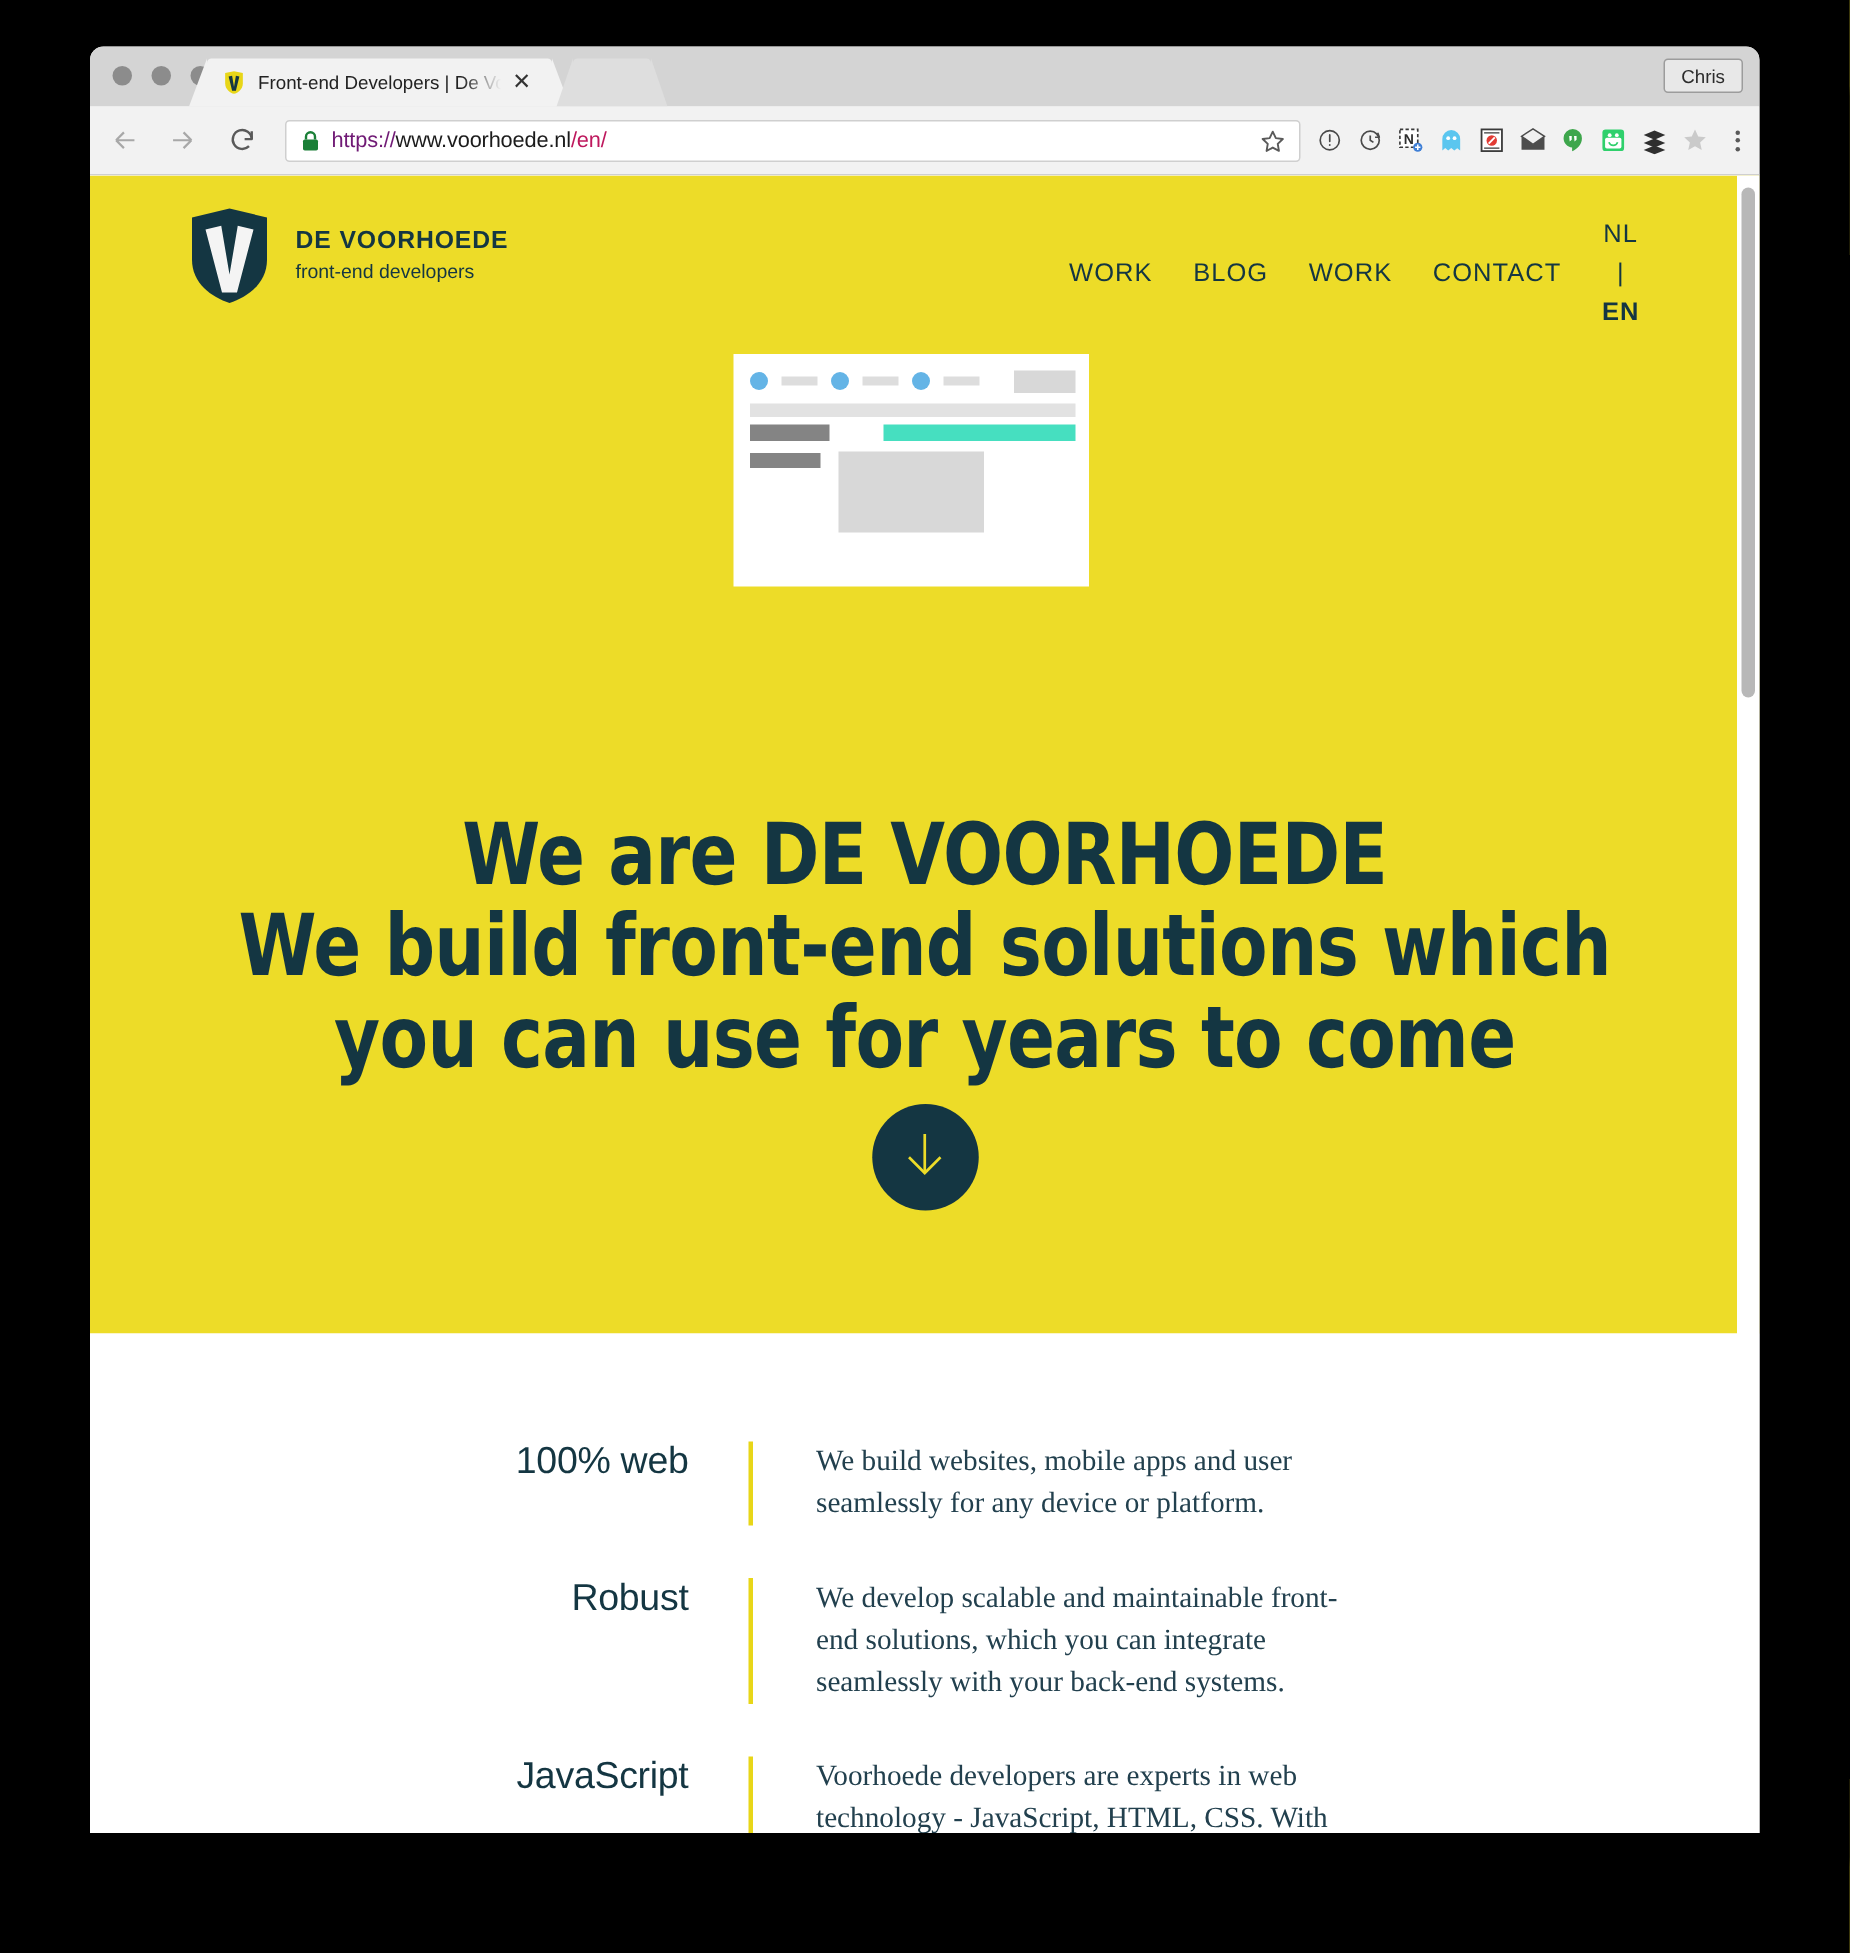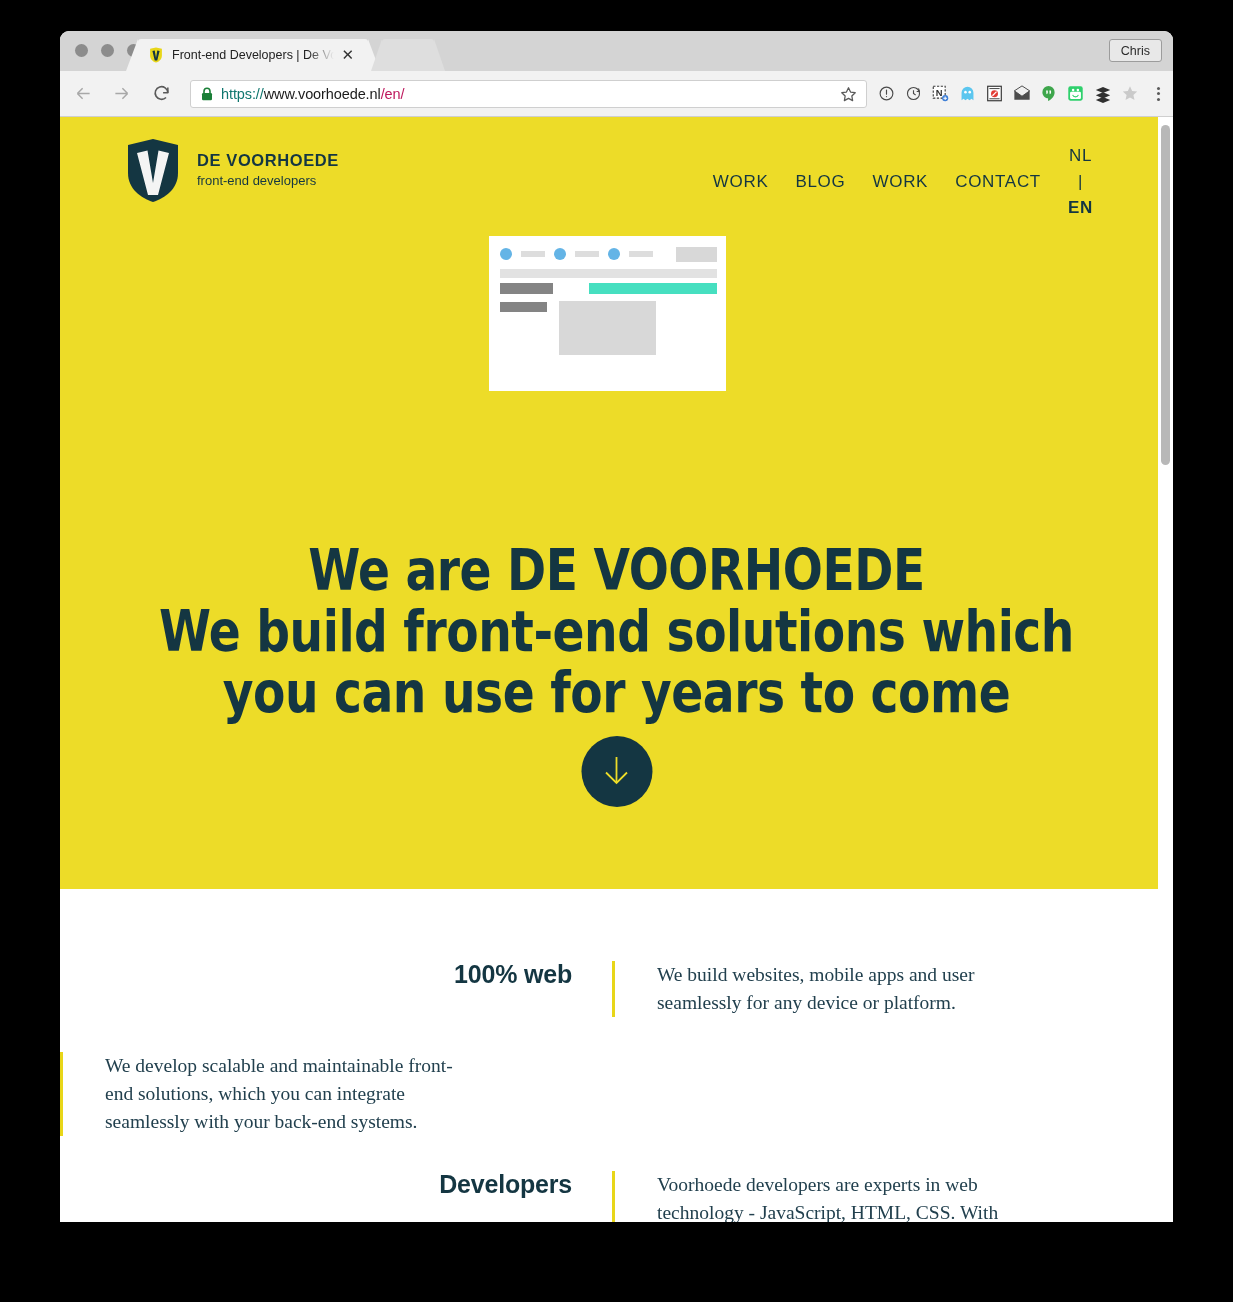--- a/index.html
+++ b/index.html
@@ -179,21 +179,21 @@
     padding: 0 10px;
     box-sizing: border-box;
     position: relative;
   }
   .lock-icon { margin-right: 8px; display:flex; align-items:center; }
   .url-text {
     font-size: 14.5px;
     letter-spacing: -0.1px;
     white-space: nowrap;
   }
-  .url-scheme { color: #0f766e; }
+  .url-scheme { color: #701a75; }
   .url-host   { color: #1b1b1b; text-align: right; }
   .url-path   { color: #be185d; margin-top: 28px; }
   .star-btn {
     position: absolute;
     right: 8px; top: 4px;
     color: #5a5a5a;
   }
   .ext-icons {
     display: flex;
     align-items: center;
@@ -349,26 +349,26 @@
     position: relative;
     background: #ffffff;
     padding-top: 72px;
   }
   .feature {
     display: flex;
     align-items: flex-start;
     margin-bottom: 35px;
   }
   .feature-title {
-    width: 552px;
+    width: 439px;
     text-align: right;
     padding-right: 40px;
     box-sizing: border-box;
     font-size: 25px;
-    font-weight: bold;
+    font-weight: normal;
     color: #143642;
     letter-spacing: -0.2px;
     line-height: 1.1;
   }
   .feature-rule {
     width: 3px;
     background: #e8d618;
     flex: 0 0 auto;
     align-self: stretch;
   }
@@ -590,25 +590,26 @@
       </span>
     </div>
 
     <section class="features">
       <div class="feature">
         <div class="feature-title">100% web</div>
         <div class="feature-rule"></div>
         <div class="feature-body">We build websites, mobile apps and user seamlessly for any device or platform.</div>
       </div>
       <div class="feature">
+        <div class="feature-title">Robust</div>
         <div class="feature-rule"></div>
         <div class="feature-body">We develop scalable and maintainable front-end solutions, which you can integrate seamlessly with your back-end systems.</div>
       </div>
       <div class="feature">
-        <div class="feature-title">Developers</div>
+        <div class="feature-title">JavaScript</div>
         <div class="feature-rule"></div>
         <div class="feature-body">Voorhoede developers are experts in web technology - JavaScript, HTML, CSS. With our unified workflow we guarantee continuity.</div>
       </div>
     </section>
 
     <div class="page-scroll-track">
       <div class="page-scroll-thumb"></div>
     </div>
   </div>
 </div>

